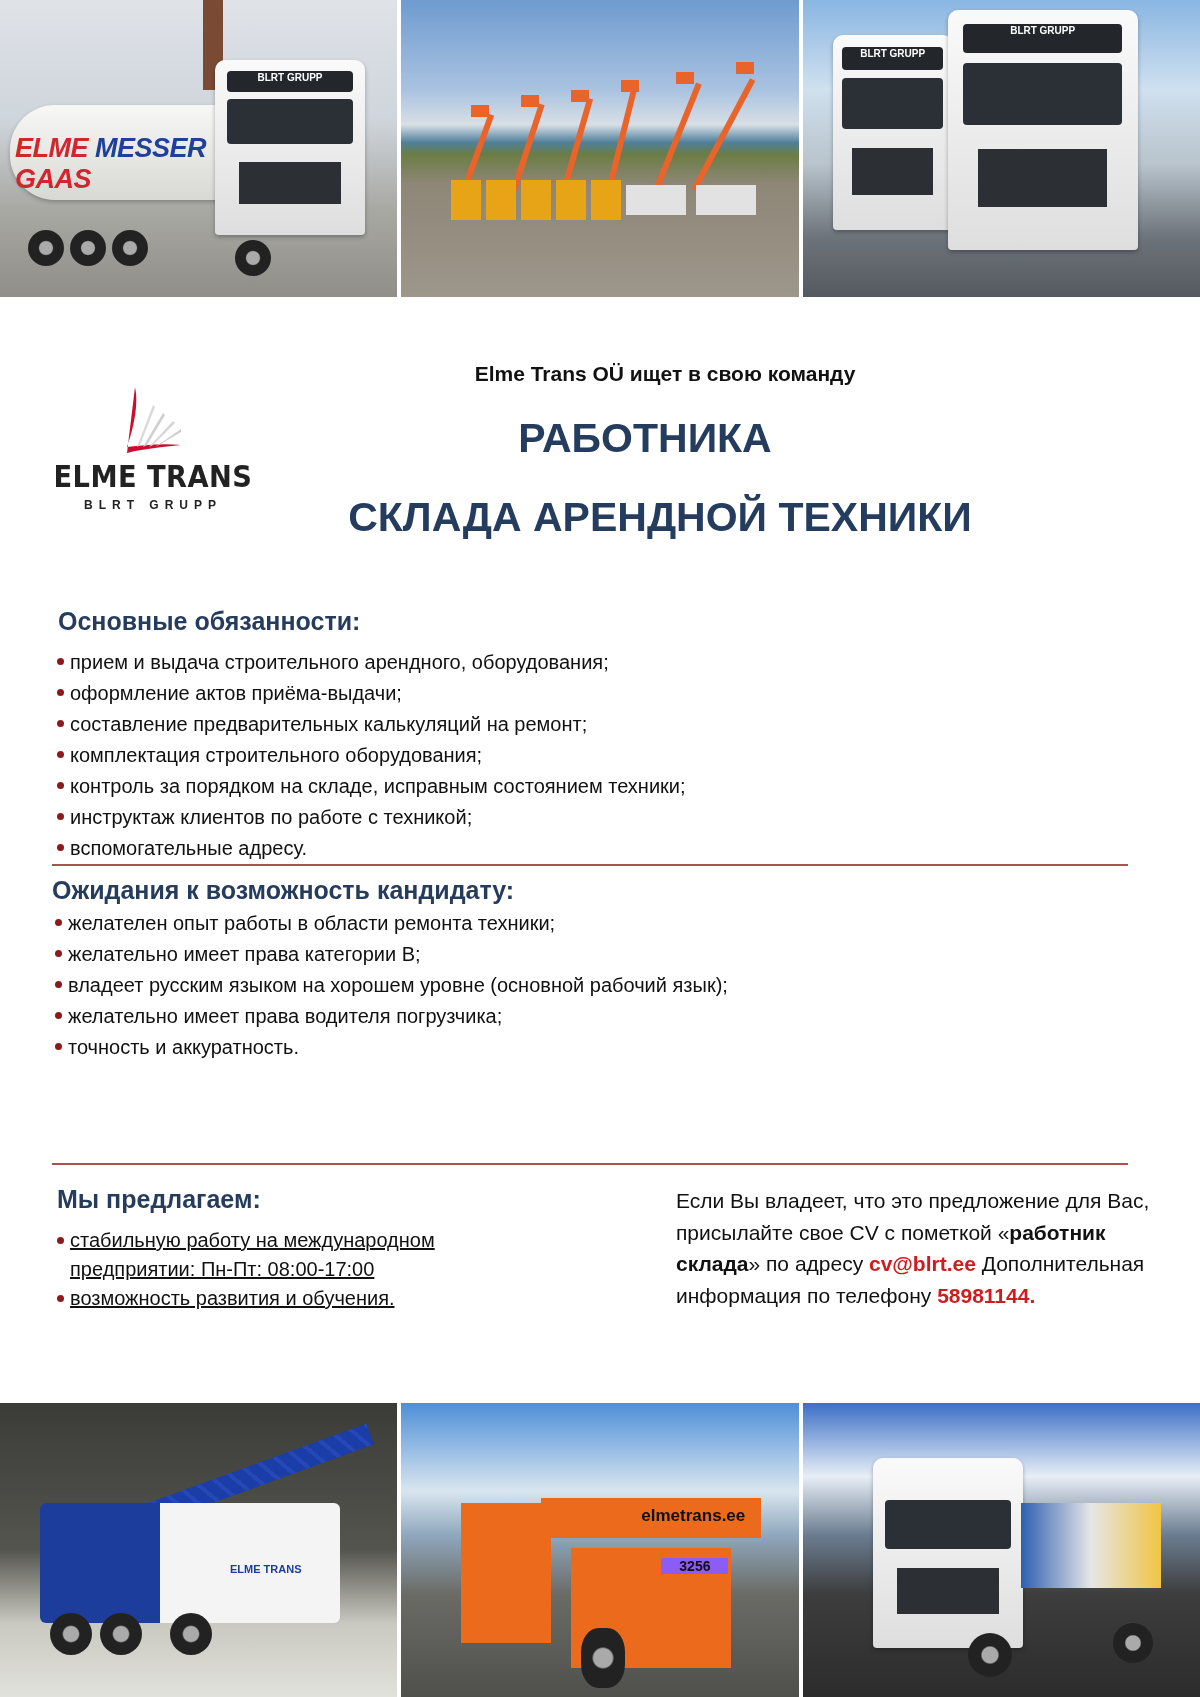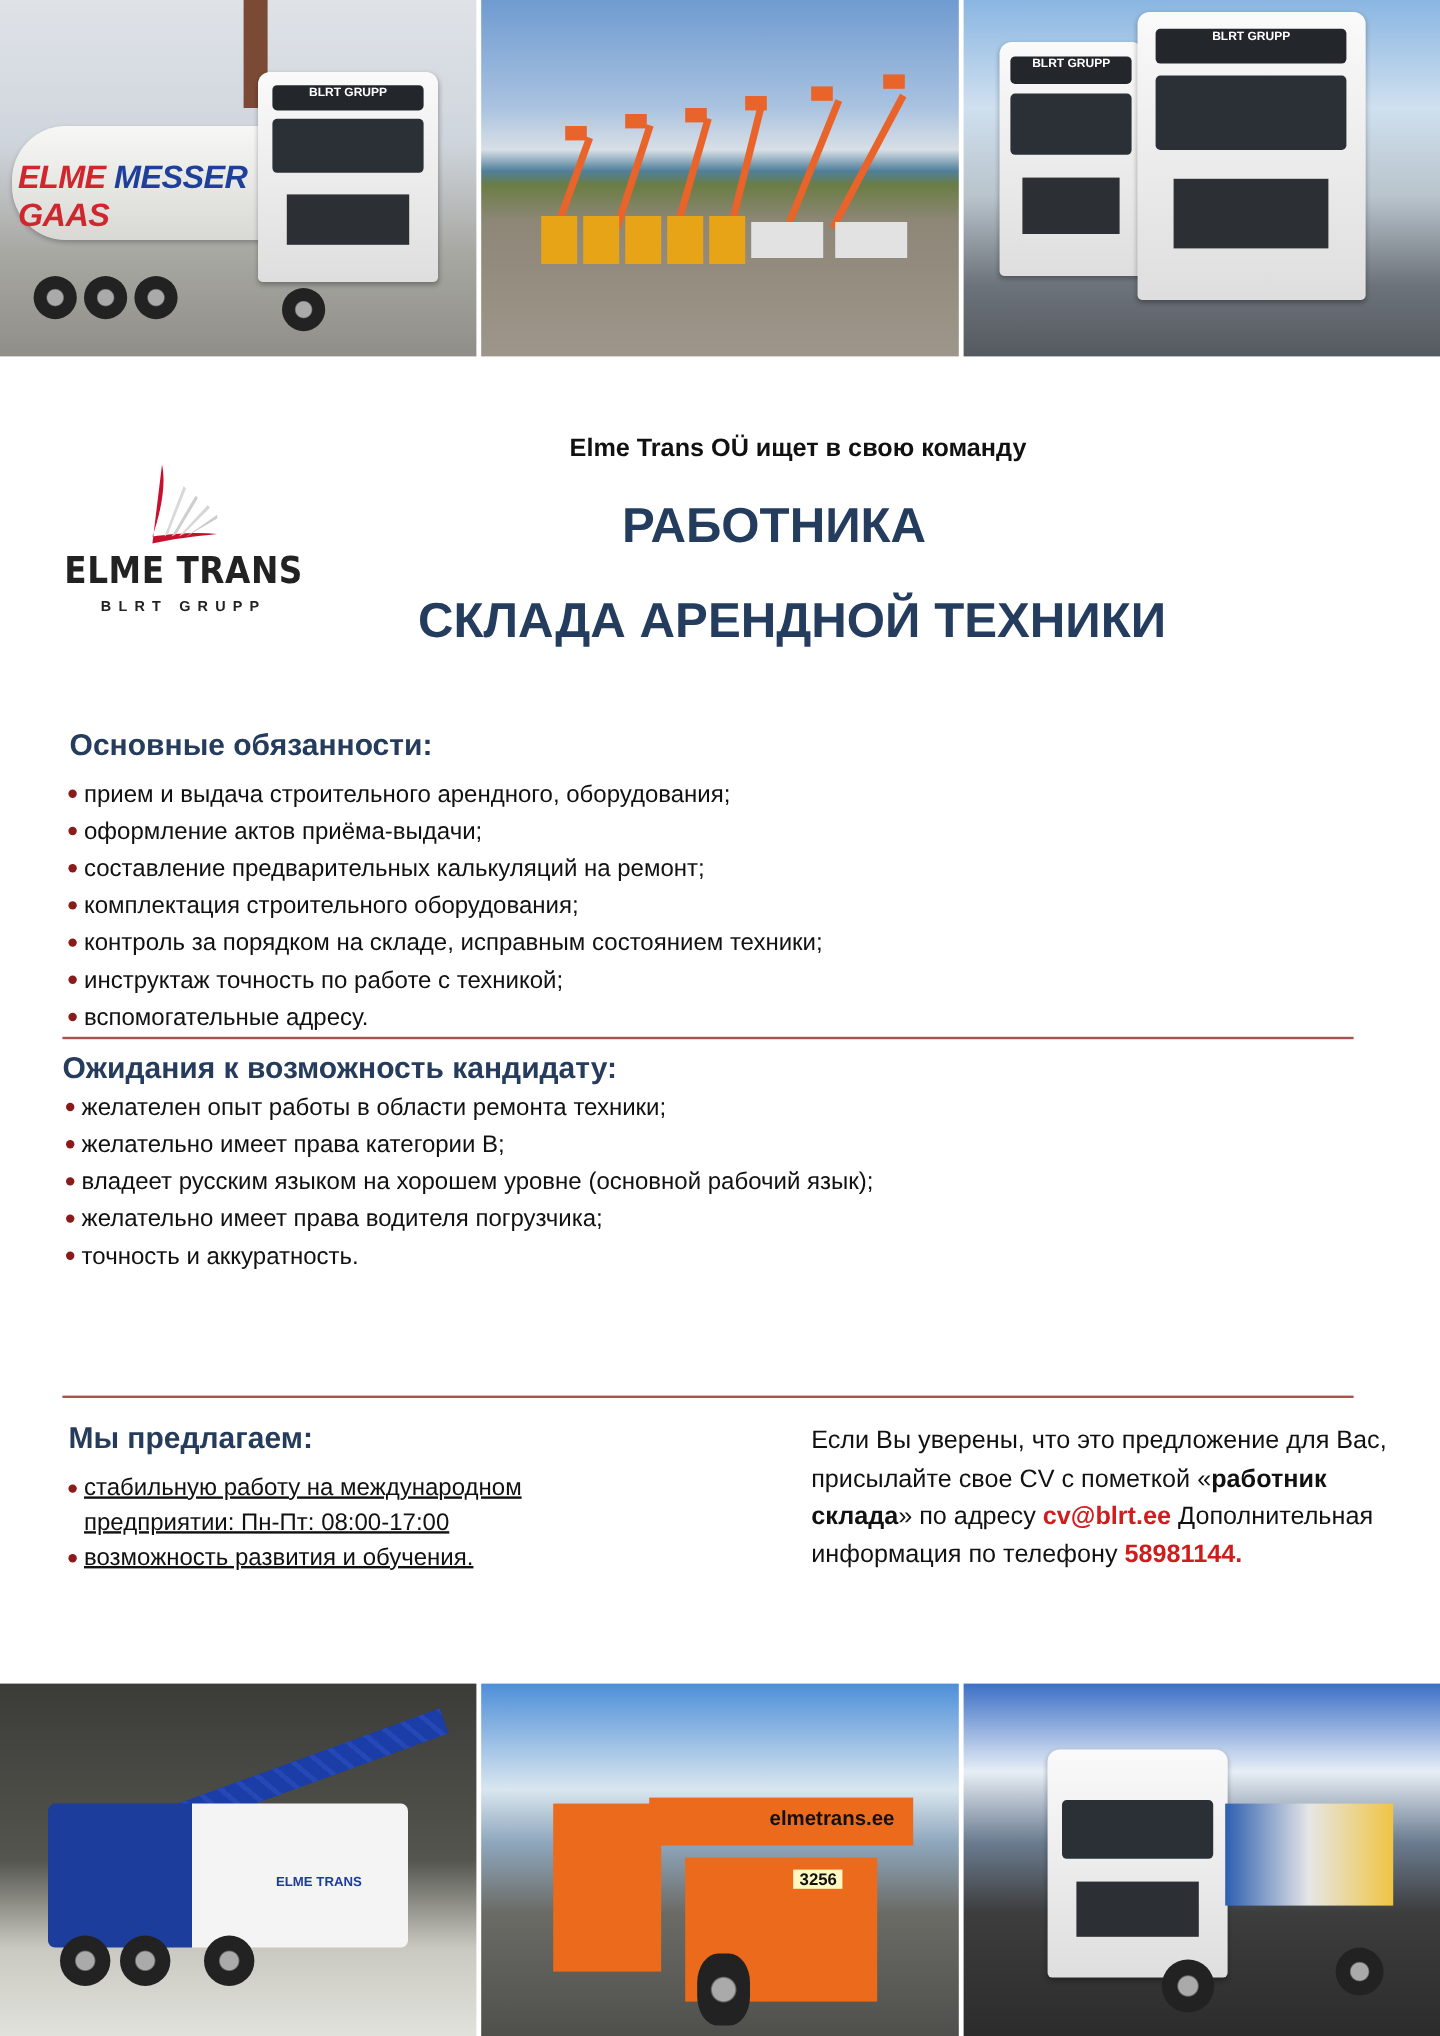--- a/index.html
+++ b/index.html
@@ -135,21 +135,21 @@
 <div class="title1">РАБОТНИКА</div>
 <div class="title2">СКЛАДА АРЕНДНОЙ ТЕХНИКИ</div>
 
 <div class="sec-head" style="left:58px;top:607px;">Основные обязанности:</div>
 <ul class="bullets duties" style="left:54px;top:647px;">
   <li>прием и выдача строительного арендного, оборудования;</li>
   <li>оформление актов приёма-выдачи;</li>
   <li>составление предварительных калькуляций на ремонт;</li>
   <li>комплектация строительного оборудования;</li>
   <li>контроль за порядком на складе, исправным состоянием техники;</li>
-  <li>инструктаж точность по работе с техникой;</li>
+  <li>инструктаж клиентов по работе с техникой;</li>
   <li>вспомогательные адресу.</li>
 </ul>
 
 <div class="rule" style="top:864px;"></div>
 
 <div class="sec-head" style="left:52px;top:876px;">Ожидания к возможность кандидату:</div>
 <ul class="bullets reqs" style="left:52px;top:908px;">
   <li>желателен опыт работы в области ремонта техники;</li>
   <li>желательно имеет права категории B;</li>
   <li>владеет русским языком на хорошем уровне (основной рабочий язык);</li>
@@ -158,39 +158,39 @@
 </ul>
 
 <div class="rule" style="top:1163px;"></div>
 
 <div class="sec-head" style="left:57px;top:1185px;">Мы предлагаем:</div>
 <ul class="bullets offer" style="left:54px;top:1226px;width:440px;text-decoration:underline;">
   <li>стабильную работу на международном предприятии: Пн-Пт: 08:00-17:00</li>
   <li>возможность развития и обучения.</li>
 </ul>
 
-<div class="contact"><span>Если Вы уверены, что это предложение для Вас, присылайте свое CV с пометкой  «</span><b>работник склада</b><span>» по адресу </span><span class="red">cv@blrt.ee</span><span> Дополнительная информация по телефону </span><span class="red">58981144.</span></div>
+<div class="contact"><span>Если Вы владеет, что это предложение для Вас, присылайте свое CV с пометкой  «</span><b>работник склада</b><span>» по адресу </span><span class="red">cv@blrt.ee</span><span> Дополнительная информация по телефону </span><span class="red">58981144.</span></div>
 
 <div class="photo-row bottom">
   <div class="photo b1">
     <div class="boom"></div>
     <div class="crane-body">
       <div class="label" style="left:190px;top:60px;font-size:11px;color:#1c3d9c;">ELME TRANS</div>
     </div>
     <div class="wheel" style="left:50px;top:210px;width:42px;height:42px;"></div>
     <div class="wheel" style="left:100px;top:210px;width:42px;height:42px;"></div>
     <div class="wheel" style="left:170px;top:210px;width:42px;height:42px;"></div>
   </div>
   <div class="photo b2">
     <div class="scissor" style="left:60px;top:100px;width:90px;height:140px;"></div>
     <div class="scissor" style="left:140px;top:95px;width:220px;height:40px;">
       <div class="label" style="left:100px;top:8px;">elmetrans.ee</div>
     </div>
     <div class="scissor" style="left:170px;top:145px;width:160px;height:120px;">
-      <div class="label" style="left:90px;top:10px;font-size:14px;background:#fef9c3;padding:0 5px;">3256</div>
+      <div class="label" style="left:90px;top:10px;font-size:14px;background:#8b5cf6;padding:0 18px;">3256</div>
     </div>
     <div class="wheel" style="left:180px;top:225px;width:44px;height:60px;border-radius:40%;"></div>
   </div>
   <div class="photo b3">
     <div class="cab" style="left:70px;top:55px;width:150px;height:190px;">
       <div class="wind"></div>
       <div class="grill"></div>
     </div>
     <div style="position:absolute;left:218px;top:100px;width:140px;height:85px;background:linear-gradient(90deg,#2d5fb0,#e6e6e6,#f0c542);"></div>
     <div class="wheel" style="left:165px;top:230px;width:44px;height:44px;"></div>

